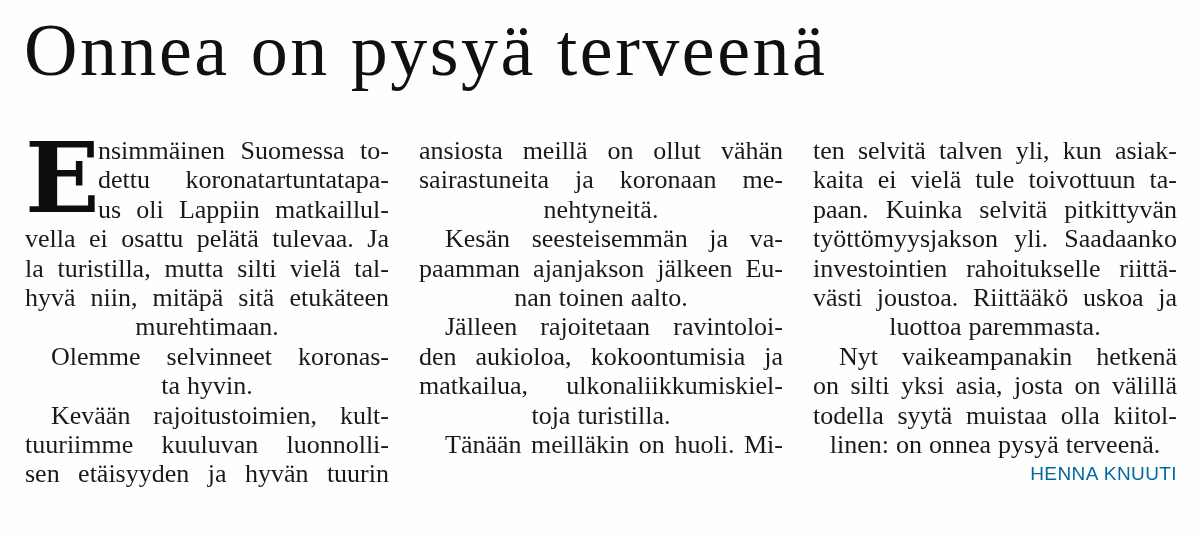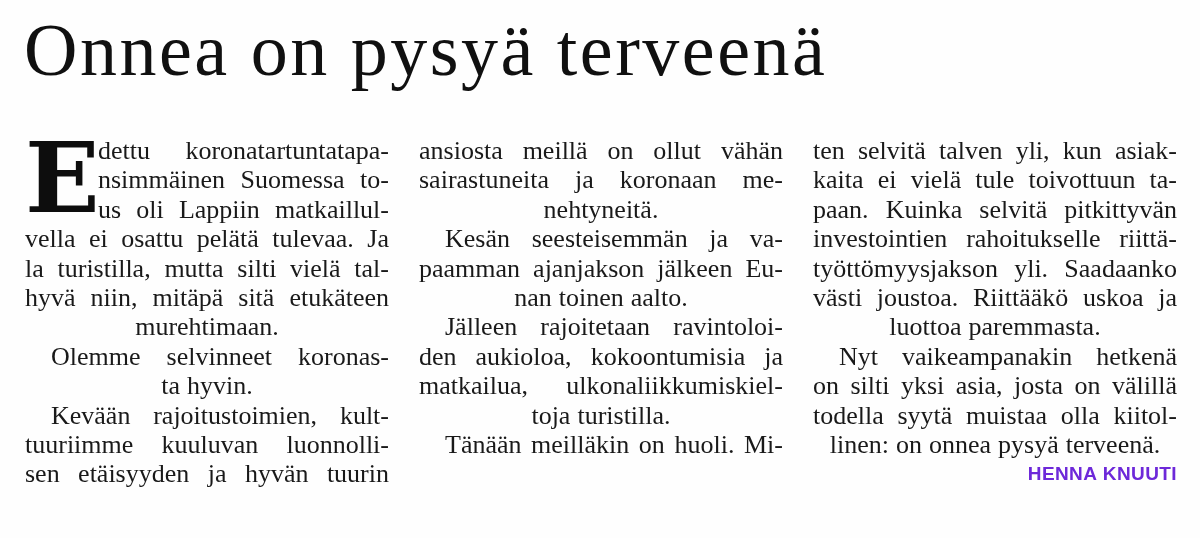--- a/index.html
+++ b/index.html
@@ -56,39 +56,39 @@
   }
   .line.just {
     text-align: justify;
     text-align-last: justify;
   }
   .line.indent {
     padding-left: 26px;
   }
   .line.byline {
     font-family: "Liberation Sans", sans-serif;
-    font-weight: 700;
+    font-weight: 400;
     font-size: 19px;
     letter-spacing: 0.4px;
     text-align: right;
     text-align-last: right;
-    color: #6d28d9;
+    color: #0369a1;
   }
 </style>
 </head>
 <body>
 
 <div class="page">
   <h1 class="headline">Onnea on pysyä terveenä</h1>
 
   <div class="columns">
     <div class="col">
       <div class="dropcap">E</div>
-    <div class="line just">dettu koronatartuntatapa-</div>
-        <div class="line just">nsimmäinen Suomessa to-</div>
+    <div class="line just">nsimmäinen Suomessa to-</div>
+        <div class="line just">dettu koronatartuntatapa-</div>
         <div class="line just">us oli Lappiin matkaillul-</div>
         <div class="line just">vella ei osattu pelätä tulevaa. Ja</div>
         <div class="line just">la turistilla, mutta silti vielä tal-</div>
         <div class="line just">hyvä niin, mitäpä sitä etukäteen</div>
         <div class="line">murehtimaan.</div>
         <div class="line just indent">Olemme selvinneet koronas-</div>
         <div class="line">ta hyvin.</div>
         <div class="line just indent">Kevään rajoitustoimien, kult-</div>
         <div class="line just">tuuriimme kuuluvan luonnolli-</div>
         <div class="line just">sen etäisyyden ja hyvän tuurin</div>
@@ -103,22 +103,22 @@
         <div class="line just indent">Jälleen rajoitetaan ravintoloi-</div>
         <div class="line just">den aukioloa, kokoontumisia ja</div>
         <div class="line just">matkailua, ulkonaliikkumiskiel-</div>
         <div class="line">toja turistilla.</div>
         <div class="line just indent">Tänään meilläkin on huoli. Mi-</div>
       </div>
     <div class="col">
         <div class="line just">ten selvitä talven yli, kun asiak-</div>
         <div class="line just">kaita ei vielä tule toivottuun ta-</div>
         <div class="line just">paan. Kuinka selvitä pitkittyvän</div>
+        <div class="line just">työttömyysjakson yli. Saadaanko</div>
         <div class="line just">investointien rahoitukselle riittä-</div>
-        <div class="line just">työttömyysjakson yli. Saadaanko</div>
         <div class="line just">västi joustoa. Riittääkö uskoa ja</div>
         <div class="line">luottoa paremmasta.</div>
         <div class="line just indent">Nyt vaikeampanakin hetkenä</div>
         <div class="line just">on silti yksi asia, josta on välillä</div>
         <div class="line just">todella syytä muistaa olla kiitol-</div>
         <div class="line">linen: on onnea pysyä terveenä.</div>
         <div class="line byline">HENNA KNUUTI</div>
       </div>
   </div>
 </div>

